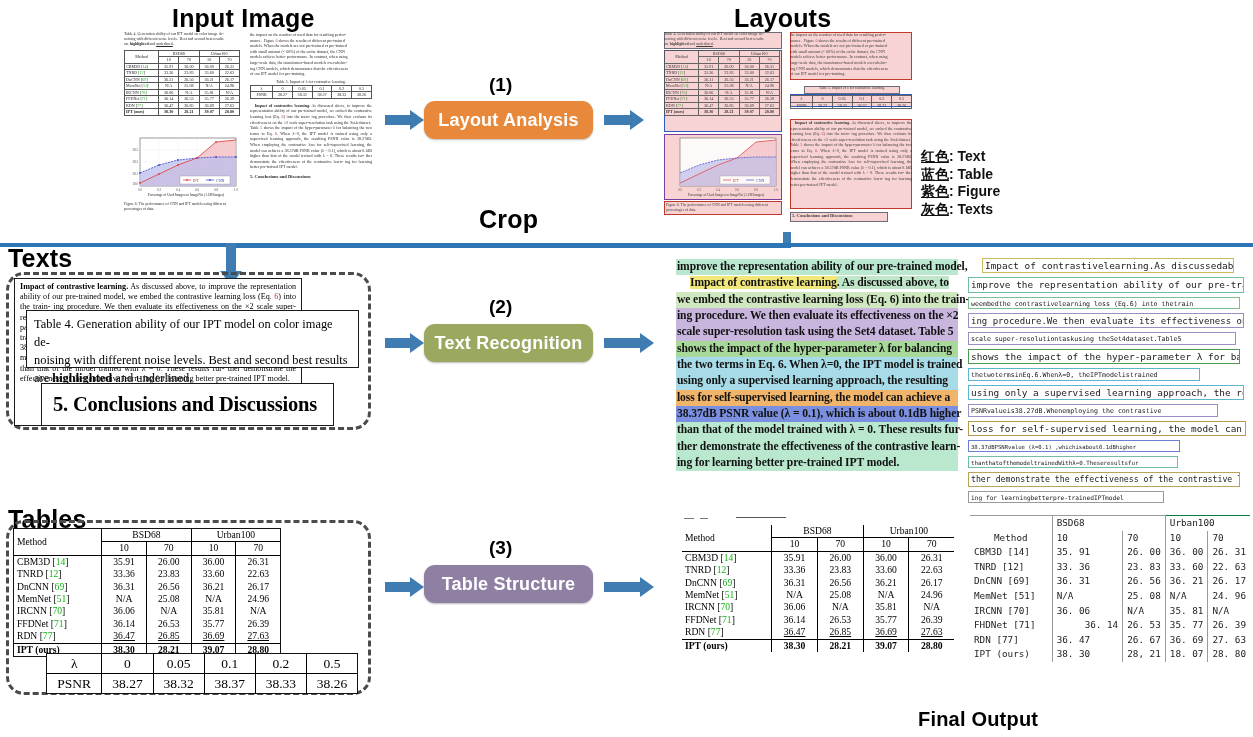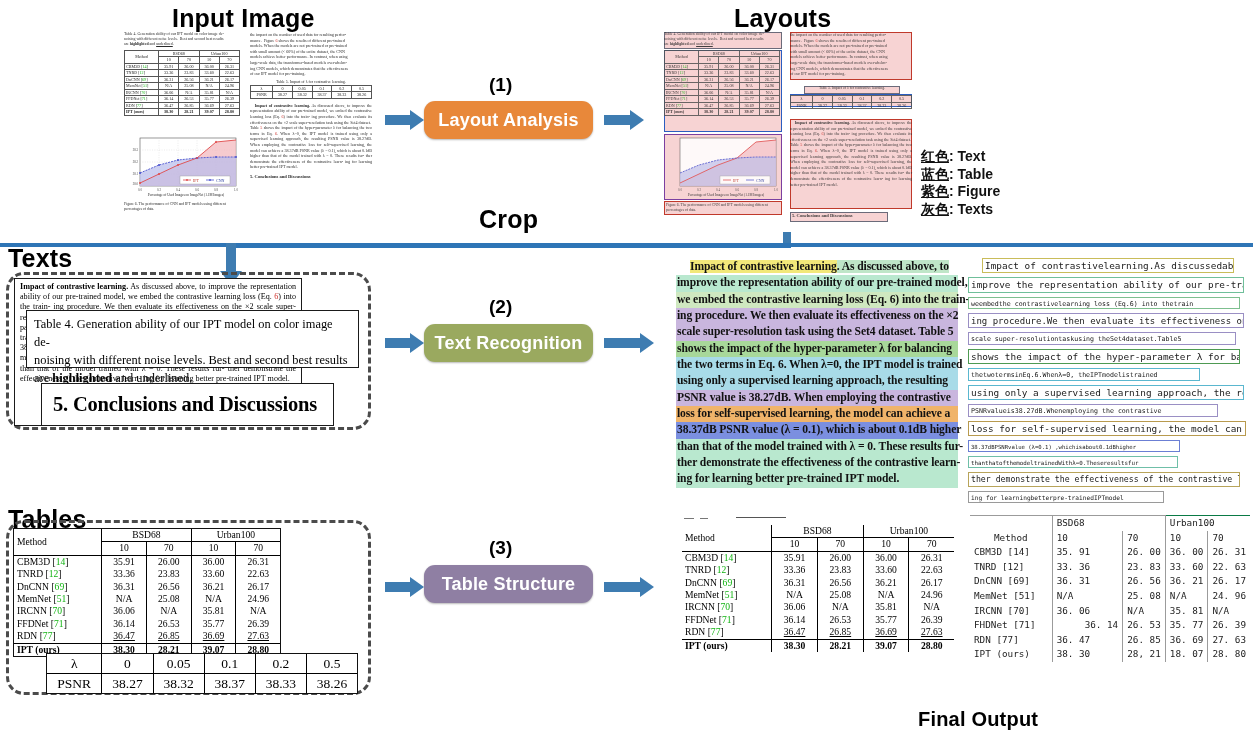--- a/index.html
+++ b/index.html
@@ -564,29 +564,28 @@
 <div class="abs arrow-h" style="left:385px; top:338px; width:25px;"></div>
 <div class="abs arrow-head-r" style="left:410px; top:333px;"></div>
 
 <div class="abs step-num" id="step-2">(2)</div>
 <div class="abs pill" id="pill-2">Text Recognition</div>
 
 <div class="abs arrow-h" style="left:604px; top:338px; width:36px;"></div>
 <div class="abs arrow-head-r" style="left:640px; top:333px;"></div>
 
 <div class="abs" id="ocr-mid">
+    <div class="row" style="background: rgb(185, 232, 207);">improve the representation ability of our pre-trained model,</div>
     <div class="row" style="padding-left: 14px;"><span style="background: rgb(242, 232, 122);">Impact of contrastive learning</span><span style="background: rgb(191, 230, 200);">. As discussed above, to</span></div>
-    <div class="row" style="background: rgb(185, 232, 207);">improve the representation ability of our pre-trained model,</div>
     <div class="row" style="background: rgb(207, 232, 192);">we embed the contrastive learning loss (Eq. 6) into the train-</div>
     <div class="row" style="background: rgb(201, 182, 222);">ing procedure. We then evaluate its effectiveness on the ×2</div>
     <div class="row" style="background: rgb(201, 182, 222);">scale super-resolution task using the Set4 dataset. Table 5</div>
     <div class="row" style="background: rgb(168, 216, 154);">shows the impact of the hyper-parameter λ for balancing</div>
     <div class="row" style="background: rgb(168, 219, 232);">the two terms in Eq. 6. When λ=0, the IPT model is trained</div>
     <div class="row" style="background: rgb(168, 219, 232);">using only a supervised learning approach, the resulting</div>
-    <div class="row" style="background: rgb(201, 182, 222);">PSNR value is 38.27dB. When employing the contrastive</div>
     <div class="row" style="background: rgb(240, 180, 106);">loss for self-supervised learning, the model can achieve a</div>
     <div class="row" style="background: rgb(123, 143, 224);">38.37dB PSNR value (λ = 0.1), which is about 0.1dB higher</div>
     <div class="row" style="background: rgb(185, 232, 207);">than that of the model trained with λ = 0. These results fur-</div>
     <div class="row" style="background: rgb(185, 232, 207);">ther demonstrate the effectiveness of the contrastive learn-</div>
     <div class="row" style="background: rgb(185, 232, 207);">ing for learning better pre-trained IPT model.</div>
   </div>
 
 <div class="abs" id="ocr-right">
     <div class="obox" style="font-size: 9.4px; width: 252px; border-color: rgb(201, 188, 90); margin-left: 14px; height: 15.4px; line-height: 12.4px;">Impact of contrastivelearning.As discussedabove, to</div>
     <div class="obox" style="font-size: 9.4px; width: 276px; border-color: rgb(111, 191, 154); margin-left: 0px; height: 15.4px; line-height: 12.4px;">improve the representation ability of our pre-trained model</div>
@@ -844,21 +843,21 @@
         <tr>
           <td>FHDNet [71]</td>
           <td style="border-left: 0.9px solid rgb(155, 155, 155); padding-left: 32px;">36. 14</td>
           <td style="border-left: 0.9px solid rgb(155, 155, 155);">26. 53</td>
           <td style="border-left: 0.9px solid rgb(155, 155, 155);">35. 77</td>
           <td style="border-left: 0.9px solid rgb(155, 155, 155);">26. 39</td>
         </tr>
         <tr>
           <td>RDN [77]</td>
           <td style="border-left: 0.9px solid rgb(155, 155, 155);">36. 47</td>
-          <td style="border-left: 0.9px solid rgb(155, 155, 155);">26. 85</td>
+          <td style="border-left: 0.9px solid rgb(155, 155, 155);">26. 67</td>
           <td style="border-left: 0.9px solid rgb(155, 155, 155);">36. 69</td>
           <td style="border-left: 0.9px solid rgb(155, 155, 155);">27. 63</td>
         </tr>
         <tr>
           <td>IPT (ours)</td>
           <td style="border-left: 0.9px solid rgb(155, 155, 155);">38. 30</td>
           <td style="border-left: 0.9px solid rgb(155, 155, 155);">28, 21</td>
           <td style="border-left: 0.9px solid rgb(155, 155, 155);">18. 07</td>
           <td style="border-left: 0.9px solid rgb(155, 155, 155);">28. 80</td>
         </tr>

